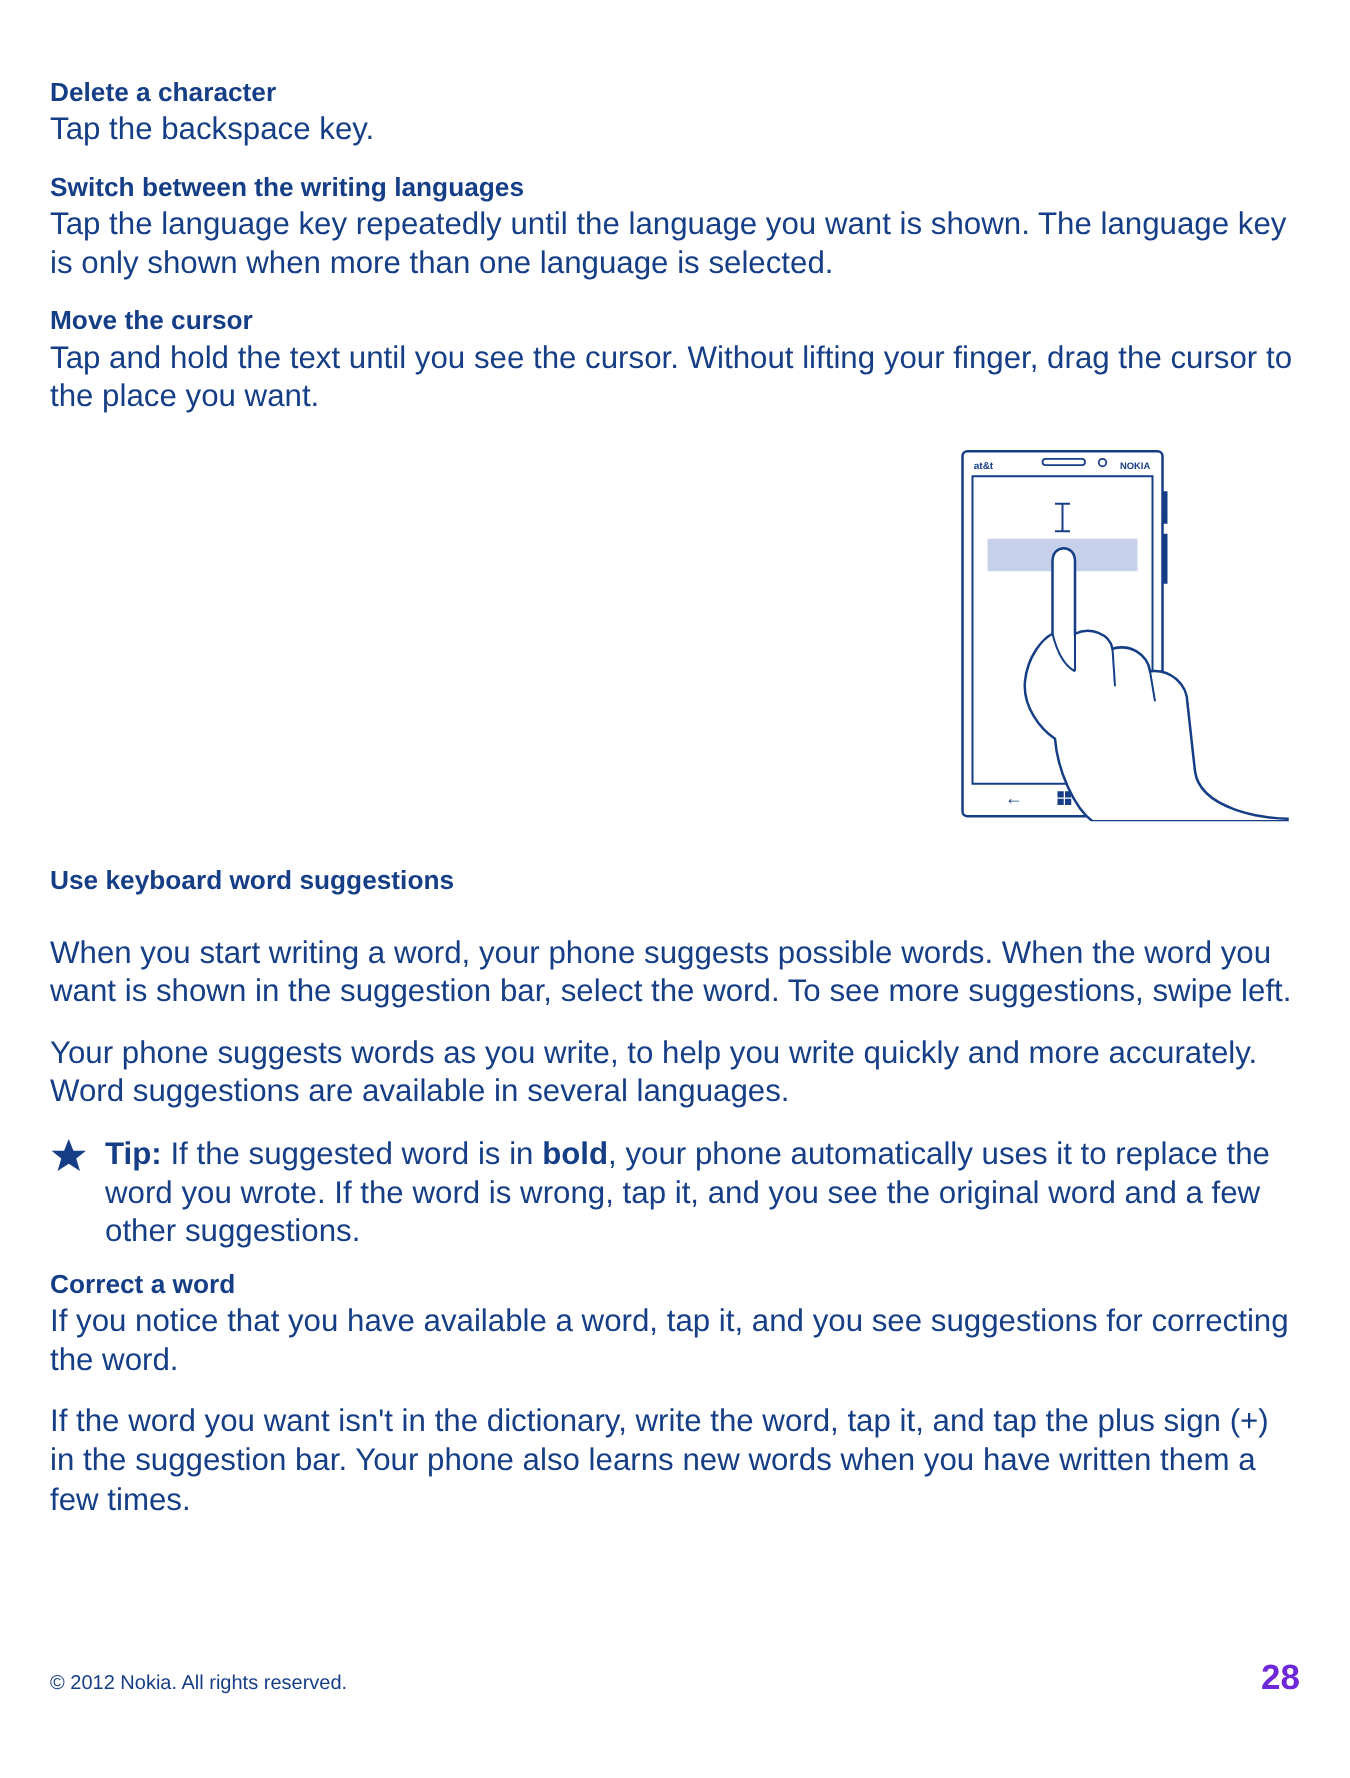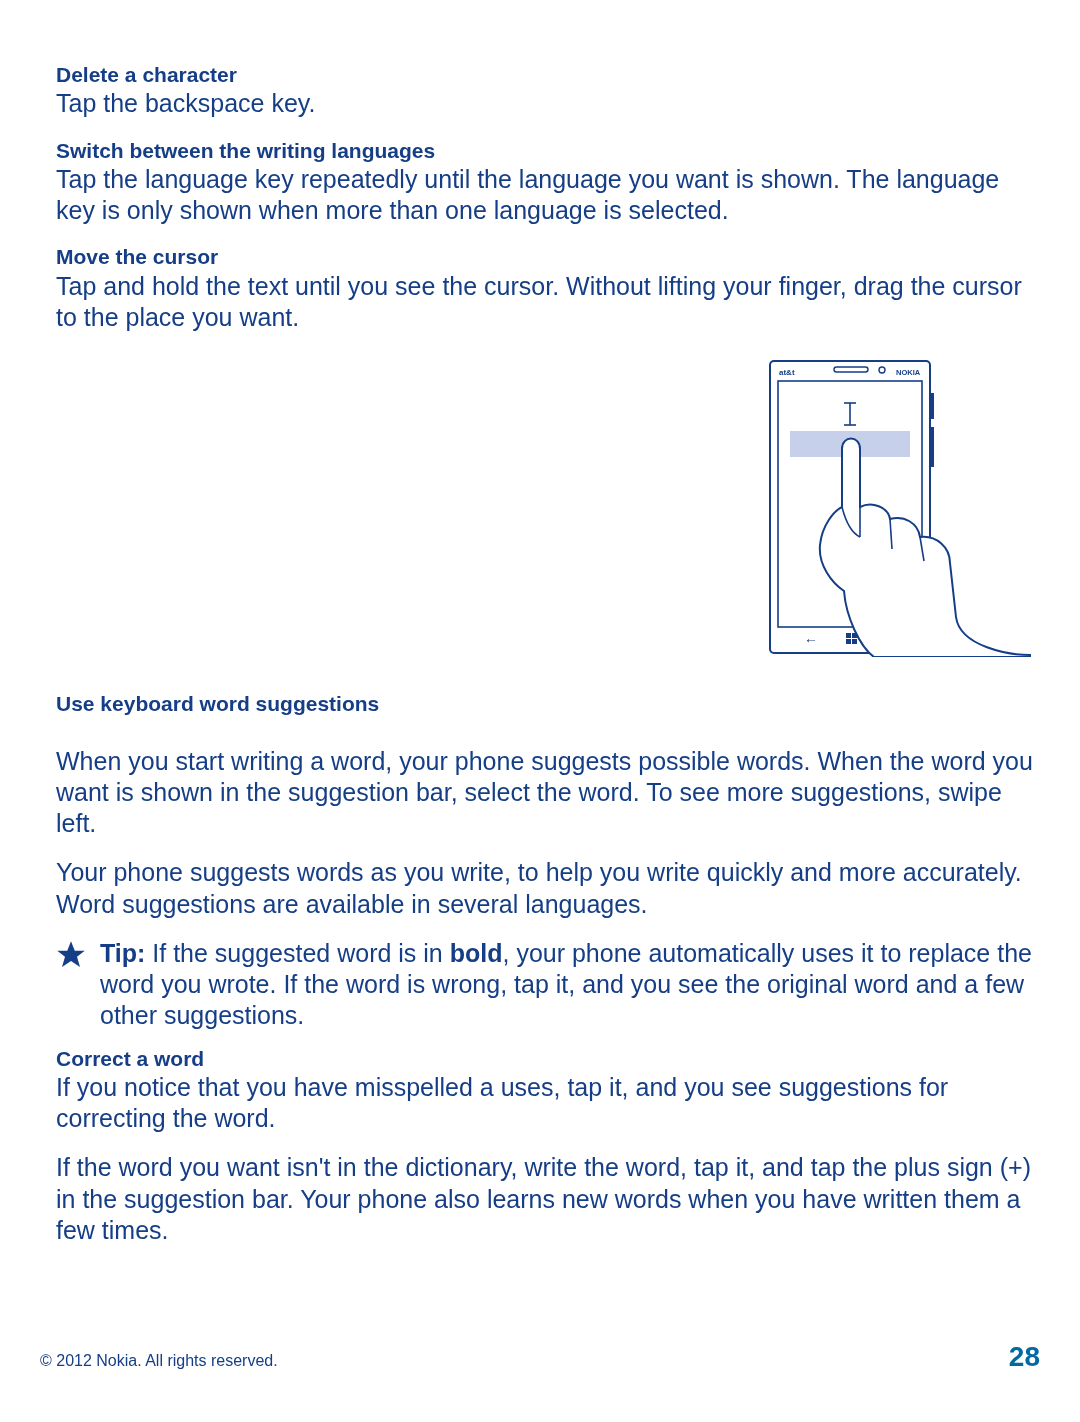--- a/index.html
+++ b/index.html
@@ -11,21 +11,21 @@
     font-family: "Segoe UI", "Helvetica Neue", Arial, sans-serif;
     color: #153e86;
     font-size: 21px;
     line-height: 1.25;
   }
   .page {
     position: relative;
     width: 1080px;
     height: 1422px;
     box-sizing: border-box;
-    padding: 62px 40px 0 56px;
+    padding: 62px 40px 0 40px;
   }
   .section-heading {
     color: #153e86;
     font-weight: 700;
     margin: 0;
     font-size: 21px;
   }
   .body-text {
     margin: 0 0 18px 0;
     font-size: 25px;
@@ -54,33 +54,33 @@
   }
   .illustration {
     display: inline-block;
     width: 280px;
   }
 
   .footer {
     position: absolute;
     left: 40px;
     right: 40px;
-    bottom: 48px;
+    bottom: 63px;
     display: flex;
     justify-content: space-between;
     align-items: baseline;
   }
   .copyright {
     font-size: 16px;
     color: #153e86;
   }
   .page-number {
     font-size: 28px;
     font-weight: 700;
-    color: #0369a1;
+    color: #6d28d9;
   }
 </style>
 </head>
 <body>
 
 <div class="page">
 
   <p class="section-heading">Delete a character</p>
   <p class="body-text">Tap the backspace key.</p>
 
@@ -158,21 +158,21 @@
       <svg viewBox="0 0 24 24" width="30" height="30">
         <polygon points="12,1 15,8.5 23,8.5 16.8,13.4 19.2,21.5 12,16.8 4.8,21.5 7.2,13.4 1,8.5 9,8.5" fill="#153e86"></polygon>
       </svg>
     </div>
     <p class="body-text tip-text" style="margin-bottom:0;">
       <span class="tip-label">Tip:</span><span> If the suggested word is in </span><span class="bold-word">bold</span><span>, your phone automatically uses it to replace the word you wrote. If the word is wrong, tap it, and you see the original word and a few other suggestions.</span>
     </p>
   </div>
 
   <p class="section-heading">Correct a word</p>
-  <p class="body-text">If you notice that you have misspelled a uses, tap it, and you see suggestions for correcting the word.</p>
+  <p class="body-text">If you notice that you have available a word, tap it, and you see suggestions for correcting the word.</p>
 
   <p class="body-text">If the word you want isn't in the dictionary, write the word, tap it, and tap the plus sign (+) in the suggestion bar. Your phone also learns new words when you have written them a few times.</p>
 
   <div class="footer">
     <span class="copyright">© 2012 Nokia. All rights reserved.</span>
     <span class="page-number">28</span>
   </div>
 </div>
 
 </body></html>

